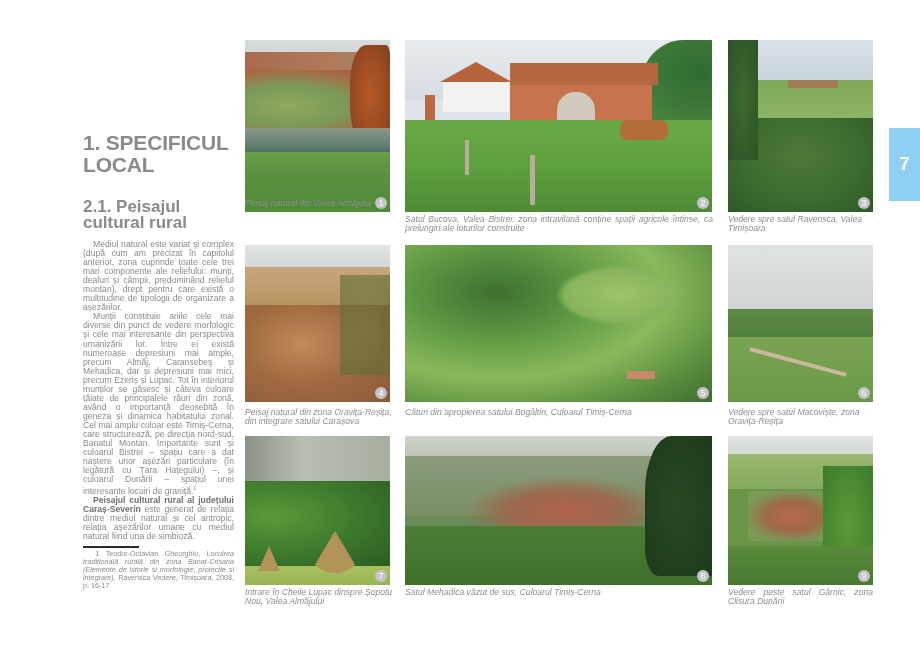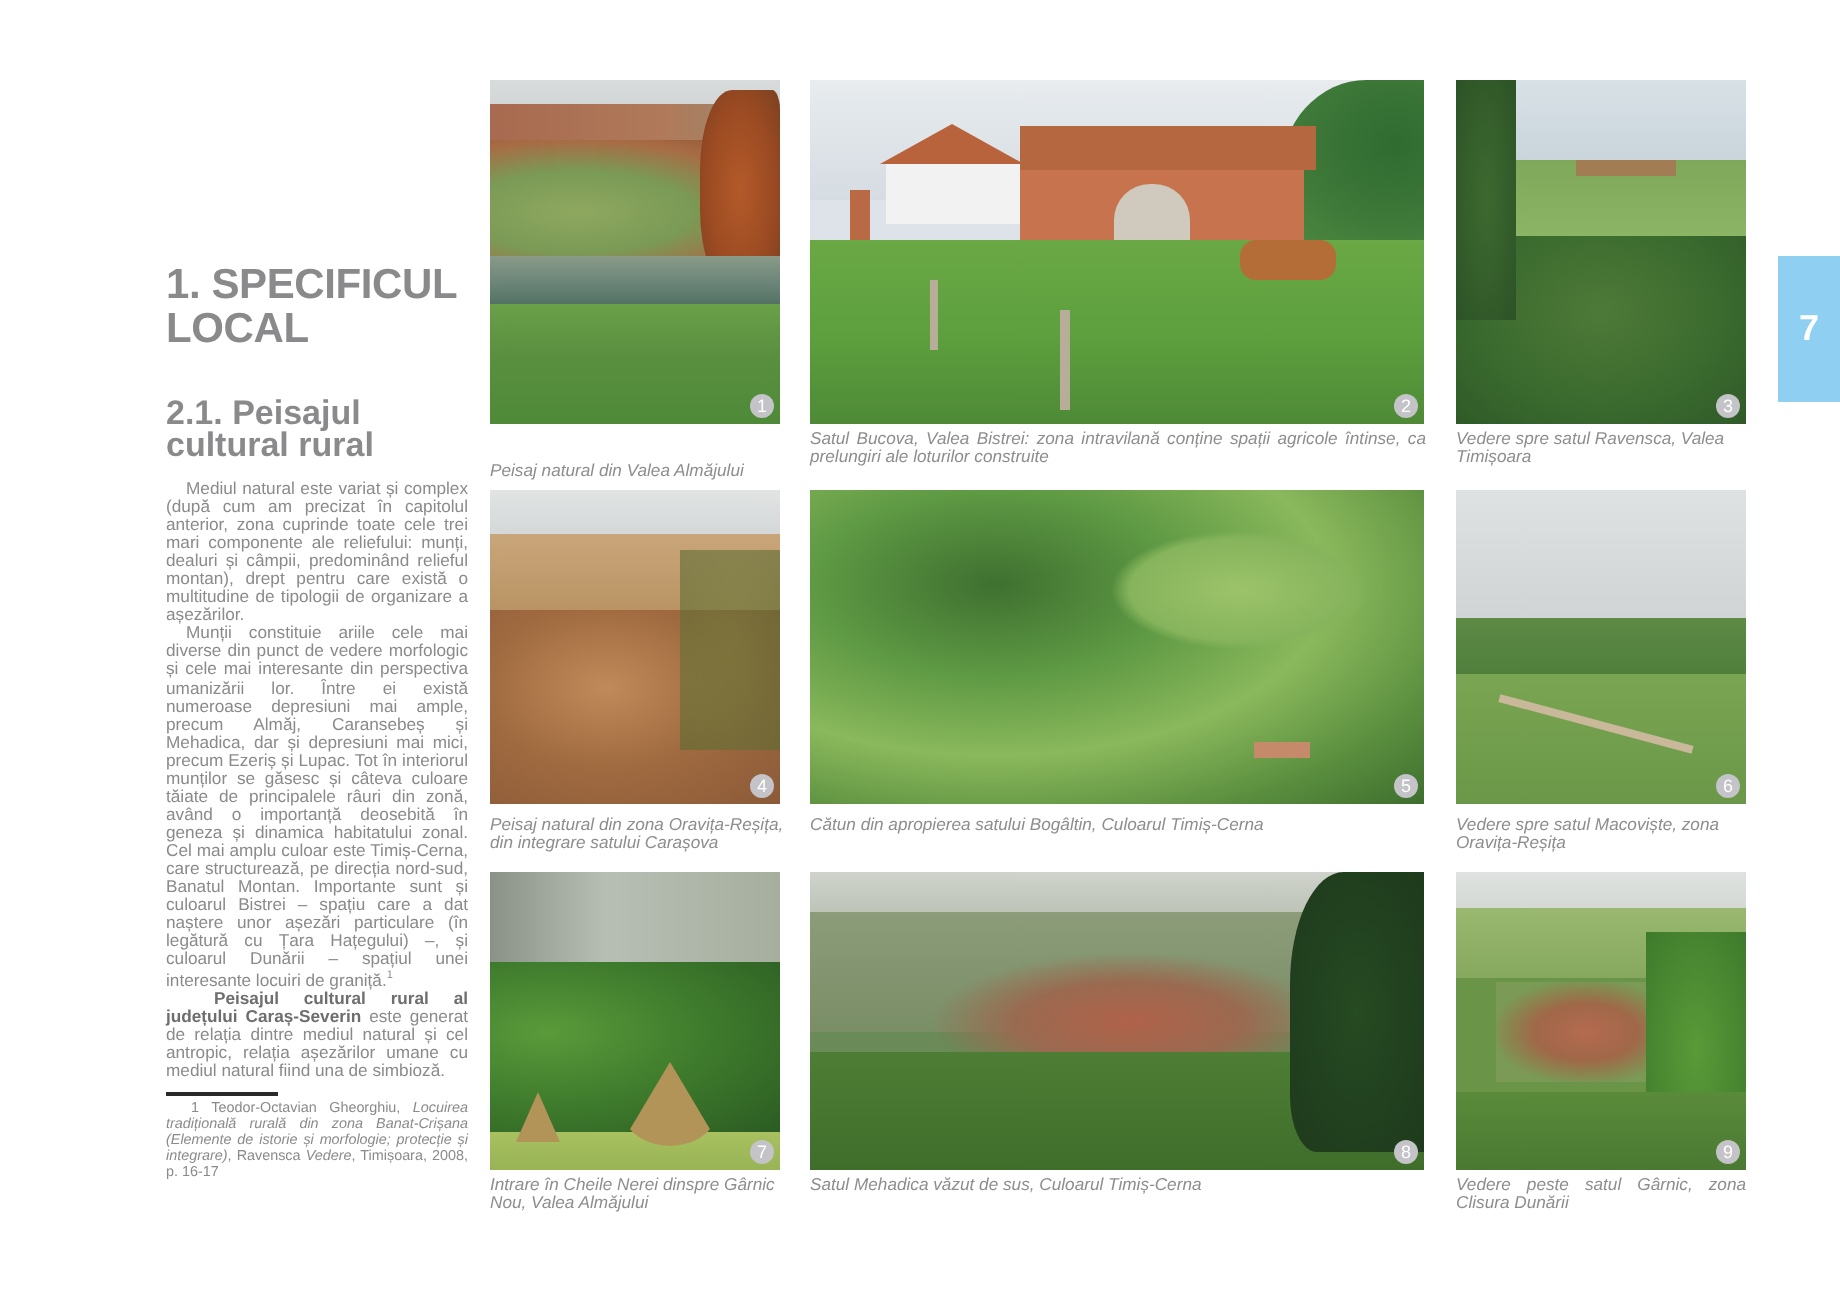--- a/index.html
+++ b/index.html
@@ -2,21 +2,21 @@
 <html><head>
   <meta charset="utf-8">
   <style>
     html, body { margin: 0; padding: 0; background: #ffffff; }
     body { width: 920px; height: 650px; position: relative; overflow: hidden; font-family: "Liberation Sans", sans-serif; color: #7a7a7c; }
     .abs { position: absolute; }
     .title { left: 83px; top: 132px; width: 160px; font-size: 21px; line-height: 22px; font-weight: bold; color: #8a8a8c; letter-spacing: -0.2px; }
     .subtitle { left: 83px; top: 199px; width: 160px; font-size: 17px; line-height: 16px; font-weight: bold; color: #8a8a8c; }
     .body-text { left: 83px; top: 240px; width: 151px; font-size: 8.6px; line-height: 9.05px; color: #8a8a8c; text-align: justify; }
     .body-text p { margin: 0; text-indent: 10px; }
-    .body-text b { color: #6e6e70; margin-left: 14px; }
+    .body-text b { color: #6e6e70; }
     .body-text sup { font-size: 5.5px; }
     .fn-rule { left: 83px; top: 546px; width: 56px; height: 2px; background: #2a2a2a; }
     .footnote { left: 83px; top: 550px; width: 151px; font-size: 7.2px; line-height: 8px; color: #8a8a8c; text-align: justify; }
     .footnote i { font-style: italic; }
     .photo { position: absolute; overflow: hidden; }
     .badge { position: absolute; width: 12px; height: 12px; border-radius: 50%; background: #c3c3c8; color: #fff; font-size: 9px; line-height: 12px; text-align: center; right: 3px; bottom: 3px; }
     .cap { position: absolute; font-size: 8.6px; line-height: 9.4px; font-style: italic; color: #8d8d8f; }
     .cap.j { text-align: justify; text-align-last: left; }
     .page-tab { left: 889px; top: 128px; width: 31px; height: 73px; background: #8fd0f2; color: #fff; font-size: 18px; font-weight: bold; display: flex; align-items: center; justify-content: center; }
     .layer { position: absolute; left: 0; right: 0; }
@@ -40,21 +40,21 @@
 
 <div class="photo" style="left:245px;top:40px;width:145px;height:172px;background:#cfd6d8;">
   <div class="layer" style="top:0;height:18px;background:linear-gradient(#d9dcdc,#cfd3d3);"></div>
   <div class="layer" style="top:12px;height:22px;background:linear-gradient(90deg,#a86a50 0%,#b07a5a 60%,#9a8870 100%);"></div>
   <div class="layer" style="top:30px;height:60px;background:radial-gradient(ellipse at 30% 60%,#8fa860 0%,#7a9a55 40%,#a86c45 70%,#8a5030 100%);"></div>
   <div style="position:absolute;left:105px;top:5px;width:40px;height:100px;background:radial-gradient(ellipse at 50% 50%,#b45a2a 0%,#9a4a22 60%,#7a4020 100%);border-radius:40% 10% 0 40%;"></div>
   <div class="layer" style="top:88px;height:28px;background:linear-gradient(#8a9a88,#6a8478 50%,#4a6a5a);"></div>
   <div class="layer" style="top:112px;height:60px;background:linear-gradient(#6aa048,#5a9040 40%,#4e8a38);"></div>
   <div class="badge">1</div>
 </div>
-<div class="cap" style="left:245px;top:199px;width:150px;margin-top:32px;">Peisaj natural din Valea Almăjului</div>
+<div class="cap" style="left:245px;top:199px;width:150px;">Peisaj natural din Valea Almăjului</div>
 
 <div class="photo" style="left:405px;top:40px;width:307px;height:172px;background:#dde3e8;">
   <div class="layer" style="top:0;height:60px;background:linear-gradient(#e8ecef,#d5dce2);"></div>
   <div style="position:absolute;left:235px;top:0;width:72px;height:80px;background:radial-gradient(ellipse at 80% 40%,#2f6a30,#3f7a3a 60%,#4f8a40);border-radius:60% 0 0 0;"></div>
   <div style="position:absolute;left:35px;top:22px;width:72px;height:20px;background:#b8633c;clip-path:polygon(50% 0,100% 100%,0 100%);"></div>
   <div style="position:absolute;left:38px;top:42px;width:70px;height:30px;background:#f2f2f2;"></div>
   <div style="position:absolute;left:105px;top:23px;width:148px;height:22px;background:#b56840;"></div>
   <div style="position:absolute;left:105px;top:45px;width:142px;height:38px;background:#c7734e;"></div>
   <div style="position:absolute;left:152px;top:52px;width:38px;height:30px;background:#cfc9be;border-radius:18px 18px 0 0;"></div>
   <div style="position:absolute;left:20px;top:55px;width:10px;height:28px;background:#b96a45;"></div>
@@ -103,21 +103,21 @@
 <div class="cap" style="left:728px;top:408px;width:150px;">Vedere spre satul Macoviște, zona Oravița-Reșița</div>
 
 <div class="photo" style="left:245px;top:436px;width:145px;height:149px;background:#3e6e2c;">
   <div class="layer" style="top:0;height:75px;background:linear-gradient(90deg,#8a9288,#b7bfb5 40%,#a6ae9e);"></div>
   <div class="layer" style="top:45px;height:88px;background:radial-gradient(ellipse at 20% 40%,#5a9a3a,#3e7a2c 50%,#2a5a22);"></div>
   <div class="layer" style="top:130px;height:19px;background:linear-gradient(#a8c060,#98b455);"></div>
   <div style="position:absolute;left:65px;top:95px;width:50px;height:42px;background:#b39458;clip-path:polygon(50% 0,100% 100%,0 100%);border-radius:50%;"></div>
   <div style="position:absolute;left:13px;top:110px;width:22px;height:25px;background:#b39458;clip-path:polygon(50% 0,100% 100%,0 100%);"></div>
   <div class="badge">7</div>
 </div>
-<div class="cap" style="left:245px;top:588px;width:150px;">Intrare în Cheile Nerei dinspre Gârnic Nou, Valea Almăjului</div>
+<div class="cap" style="left:245px;top:588px;width:150px;">Intrare în Cheile Lupac dinspre Șopotu Nou, Valea Almăjului</div>
 
 <div class="photo" style="left:405px;top:436px;width:307px;height:149px;background:#6a8a58;">
   <div class="layer" style="top:0;height:30px;background:linear-gradient(#cfd3cc,#b5bcae);"></div>
   <div class="layer" style="top:20px;height:60px;background:linear-gradient(#8c9c7a,#7a8e66);"></div>
   <div style="position:absolute;left:60px;top:40px;width:200px;height:70px;background:radial-gradient(ellipse,#b0624a 0%,#9a6a50 40%,transparent 70%);"></div>
   <div class="layer" style="top:90px;height:59px;background:linear-gradient(#4e7e35,#3e6e2a);"></div>
   <div style="position:absolute;left:240px;top:0;width:67px;height:140px;background:radial-gradient(ellipse,#264a22,#1e3a1c);border-radius:40% 0 0 20%;"></div>
   <div class="badge">8</div>
 </div>
 <div class="cap" style="left:405px;top:588px;width:308px;">Satul Mehadica văzut de sus, Culoarul Timiș-Cerna</div>

